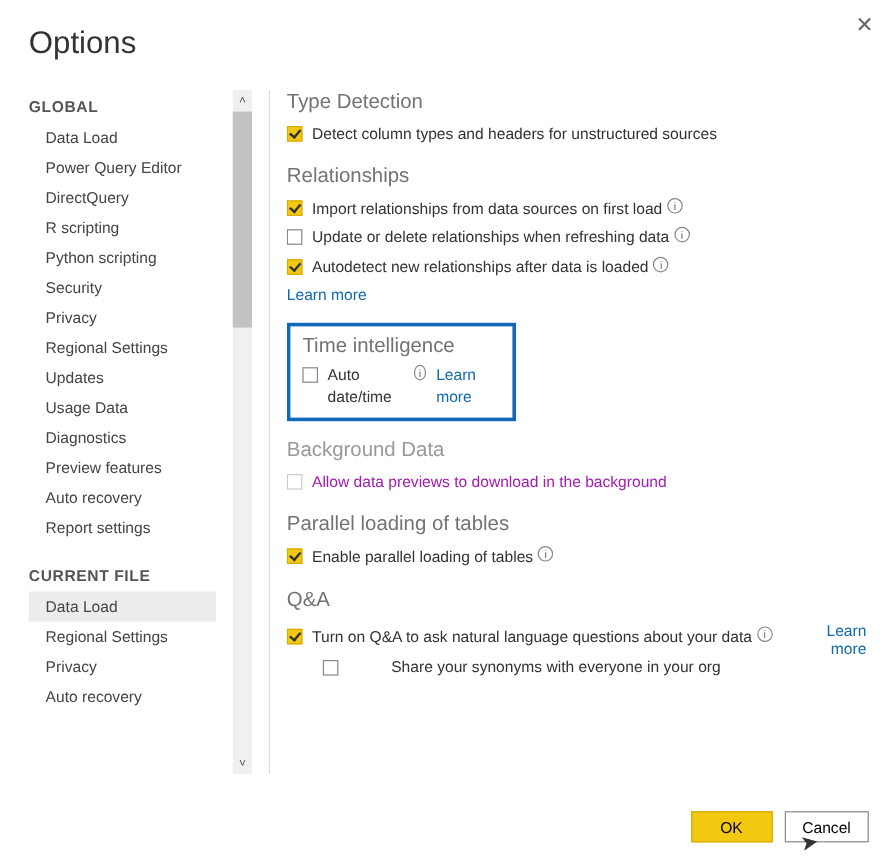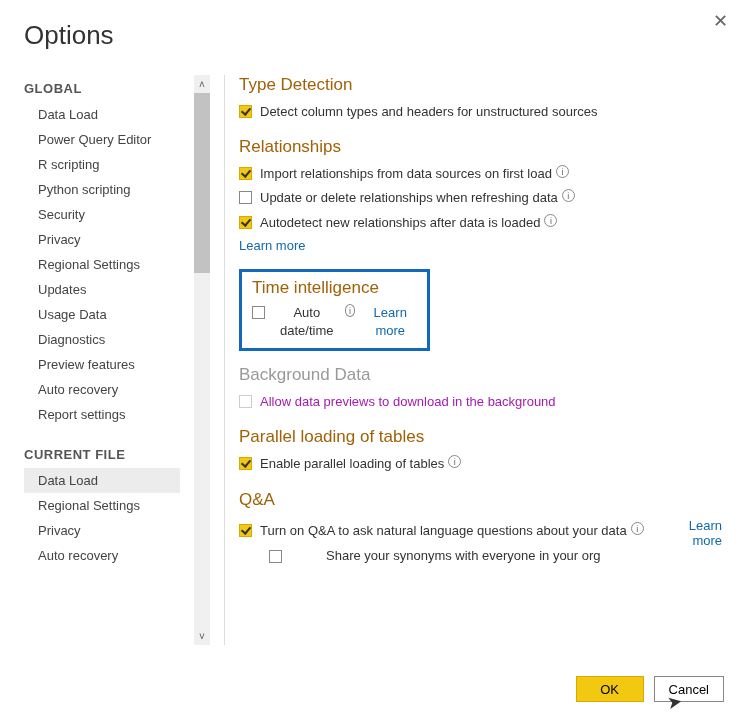--- a/index.html
+++ b/index.html
@@ -96,30 +96,29 @@
     margin: 0 14px 0 14px;
   }
   .content {
     flex: 1;
     padding-right: 10px;
     overflow: hidden;
   }
   .section-title {
     font-size: 17px;
     font-weight: 400;
-    color: #a16207;
+    color: #737373;
     margin: 0 0 8px 0;
   }
   .section { margin-bottom: 16px; }
   .opt-row {
     display: flex;
     align-items: flex-start;
     margin: 4px 0 6px 0;
     line-height: 1.4;
-    text-align: center;
   }
   .chk {
     width: 13px; height: 13px;
     border: 1px solid #888;
     margin-right: 8px;
     margin-top: 2px;
     flex-shrink: 0;
     position: relative;
     cursor: pointer;
   }
@@ -205,20 +204,21 @@
 <div class="dialog">
   <div class="close-x">✕</div>
   <div class="title">Options</div>
 
   <div class="body">
     <div class="sidebar-wrap">
       <div class="sidebar">
         <div class="cat-header">GLOBAL</div>
         <div class="nav-item">Data Load</div>
         <div class="nav-item">Power Query Editor</div>
+        <div class="nav-item">DirectQuery</div>
         <div class="nav-item">R scripting</div>
         <div class="nav-item">Python scripting</div>
         <div class="nav-item">Security</div>
         <div class="nav-item">Privacy</div>
         <div class="nav-item">Regional Settings</div>
         <div class="nav-item">Updates</div>
         <div class="nav-item">Usage Data</div>
         <div class="nav-item">Diagnostics</div>
         <div class="nav-item">Preview features</div>
         <div class="nav-item">Auto recovery</div>

